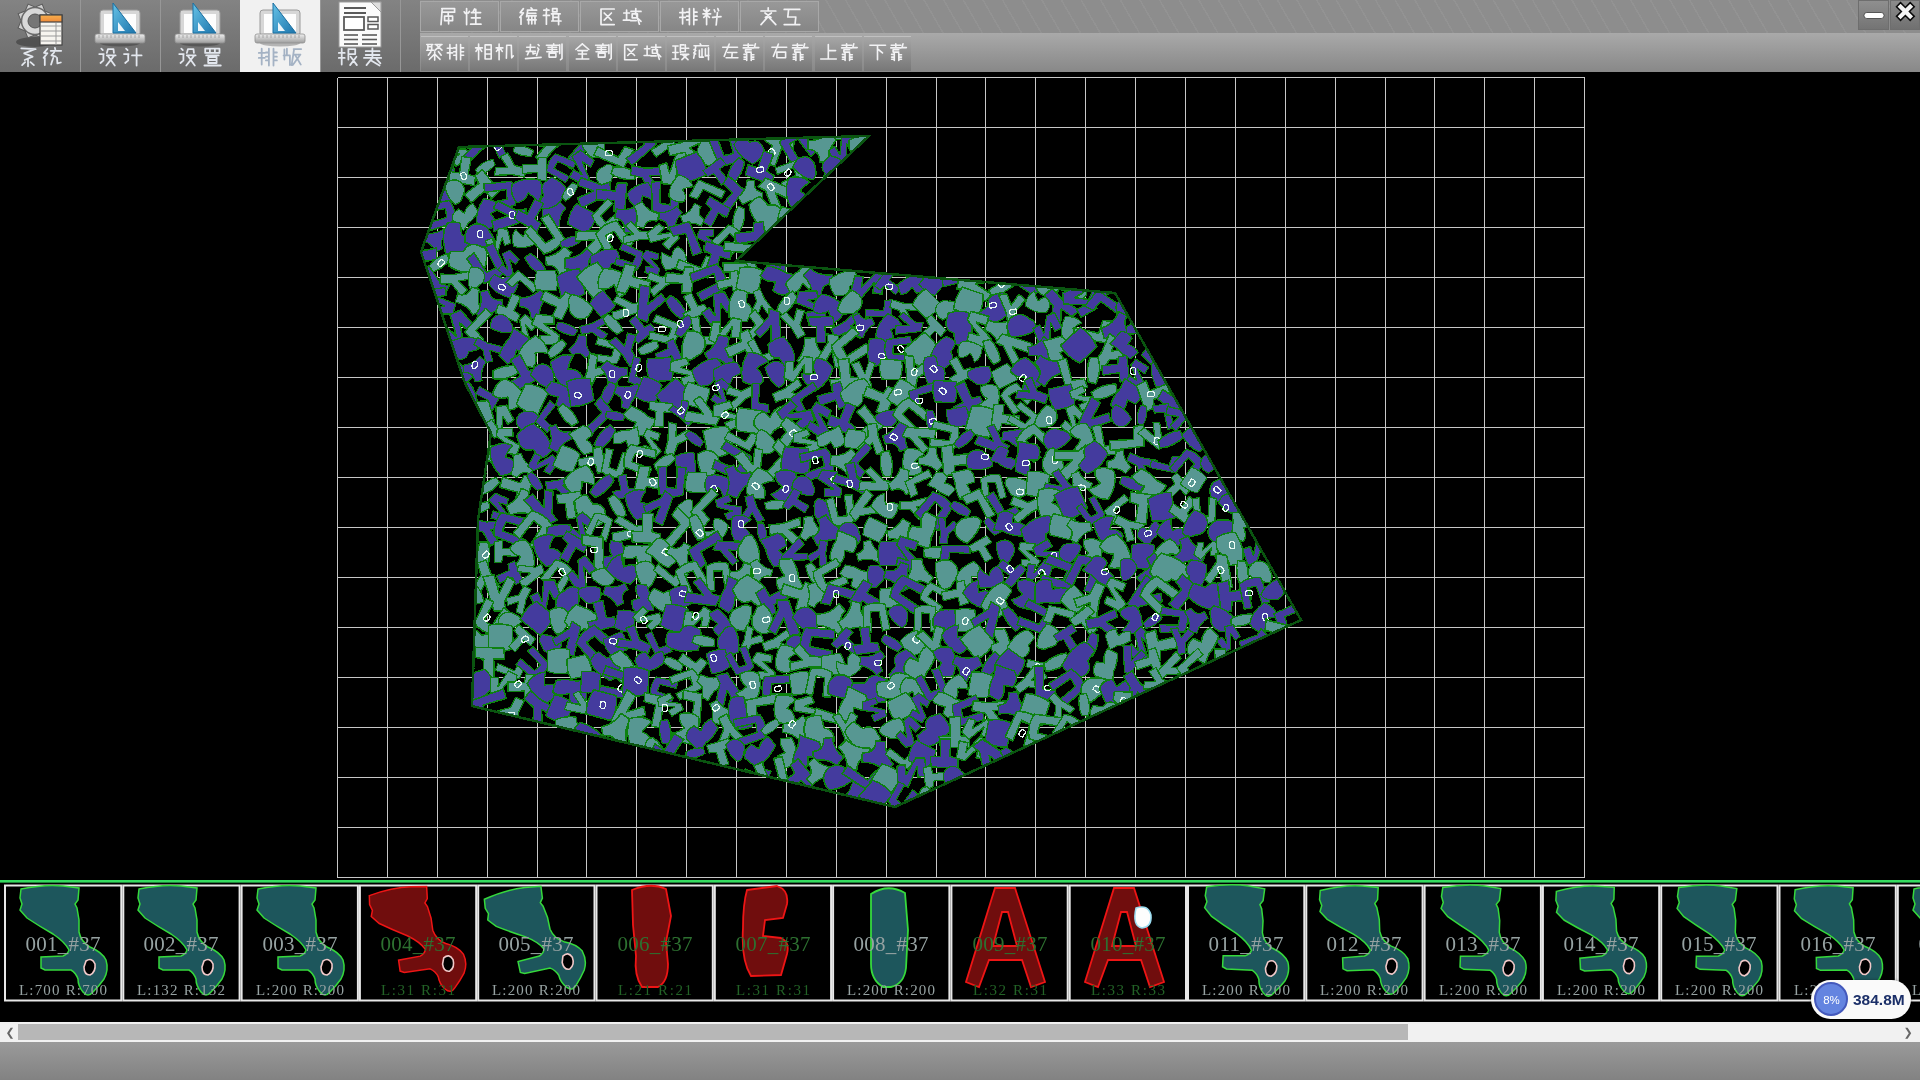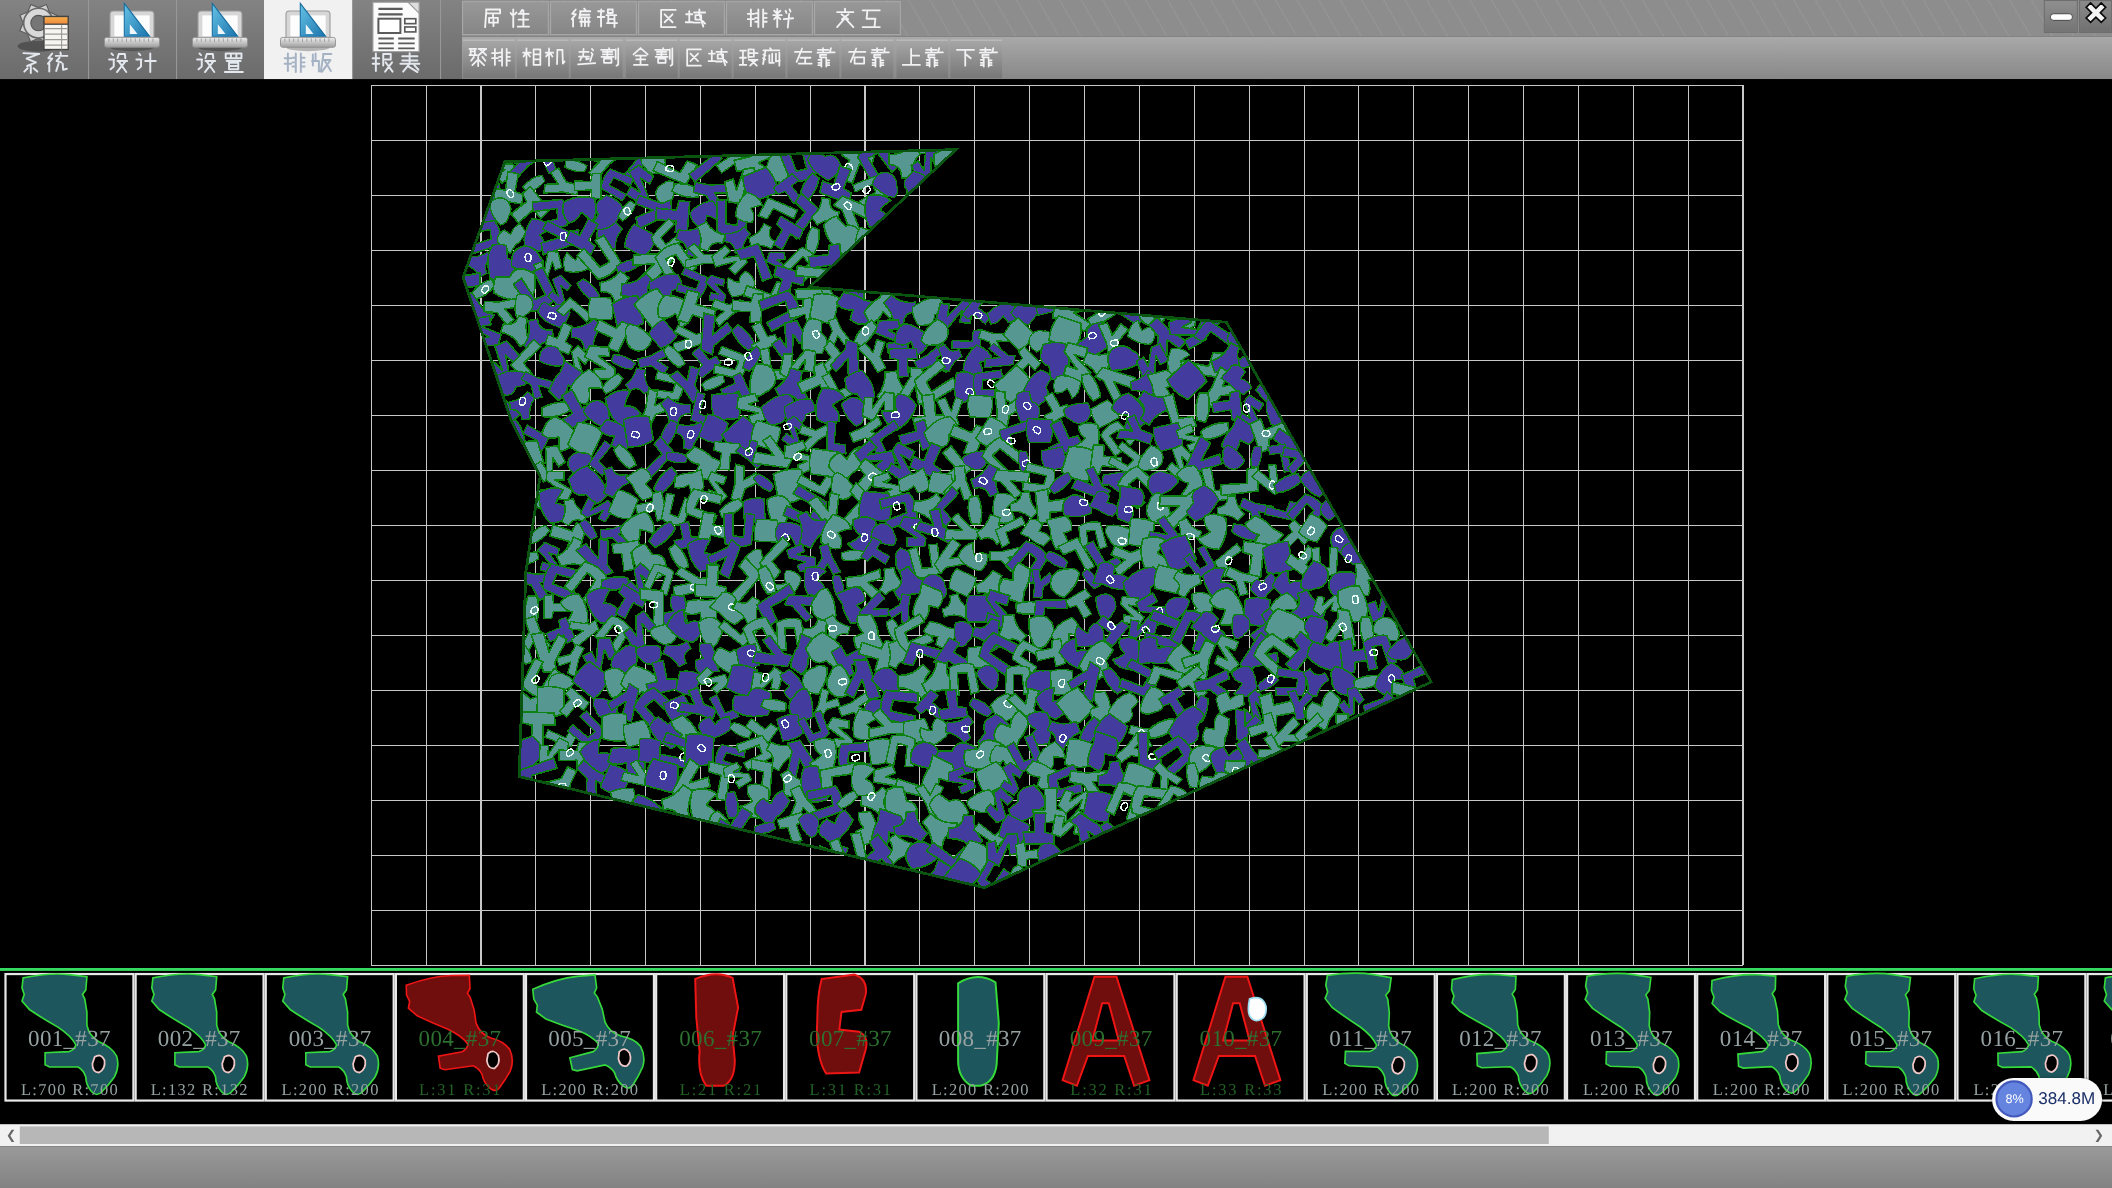--- a/index.html
+++ b/index.html
@@ -1226,12 +1226,12 @@
 <div class="abs" style="left:0;top:1022px;width:1920px;height:20px;background:#f1f1f1"></div>
 <div class="abs" style="left:18px;top:1024px;width:1390px;height:16px;background:#b7b7b7"></div>
 <div class="abs" style="left:2px;top:1022px;width:16px;height:20px;color:#666;font-size:11px;line-height:20px;text-align:center;font-family:'Liberation Sans'">❮</div>
 <div class="abs" style="left:1900px;top:1022px;width:16px;height:20px;color:#666;font-size:11px;line-height:20px;text-align:center;font-family:'Liberation Sans'">❯</div>
 
 <div class="abs" style="left:0;top:1042px;width:1920px;height:38px;background:linear-gradient(#9a9a9a,#828282)"></div>
 
 <div class="abs" style="left:1811px;top:980px;width:100px;height:39px;background:#fafafa;border-radius:20px;box-shadow:0 0 3px rgba(0,0,0,0.4)"></div>
 <div class="abs" style="left:1814px;top:982px;width:34px;height:34px;border-radius:50%;background:#6484e0;border:2px solid #4459bc"></div>
 <div class="abs" style="left:1814px;top:982px;width:35px;height:35px;line-height:36px;text-align:center;color:#fff;font-size:11.5px">8%</div>
-<div class="abs" style="left:1853px;top:980px;height:39px;line-height:39px;color:#1b2f68;font-size:15.5px;font-weight:400">384.8M</div>
+<div class="abs" style="left:1853px;top:980px;height:39px;line-height:39px;color:#1b2f68;font-size:15.5px;font-weight:700">384.8M</div>
 </body></html>

